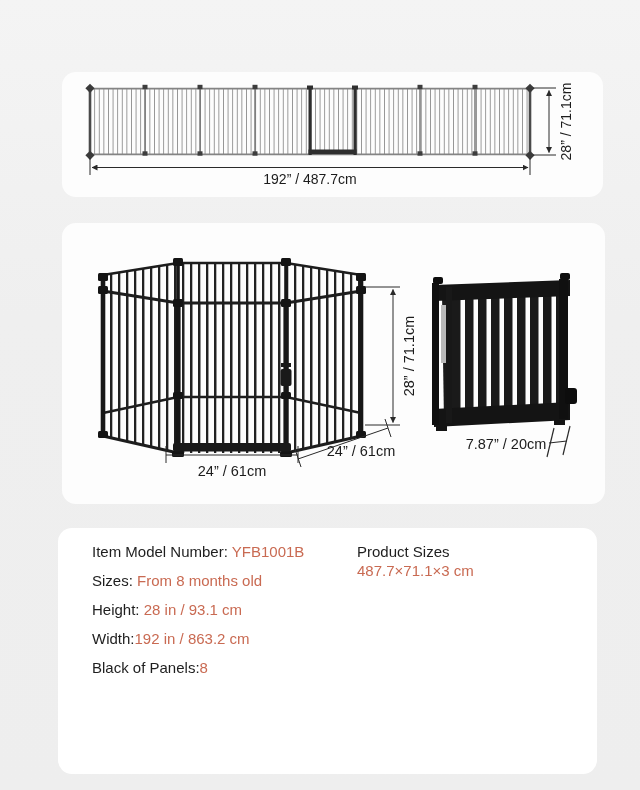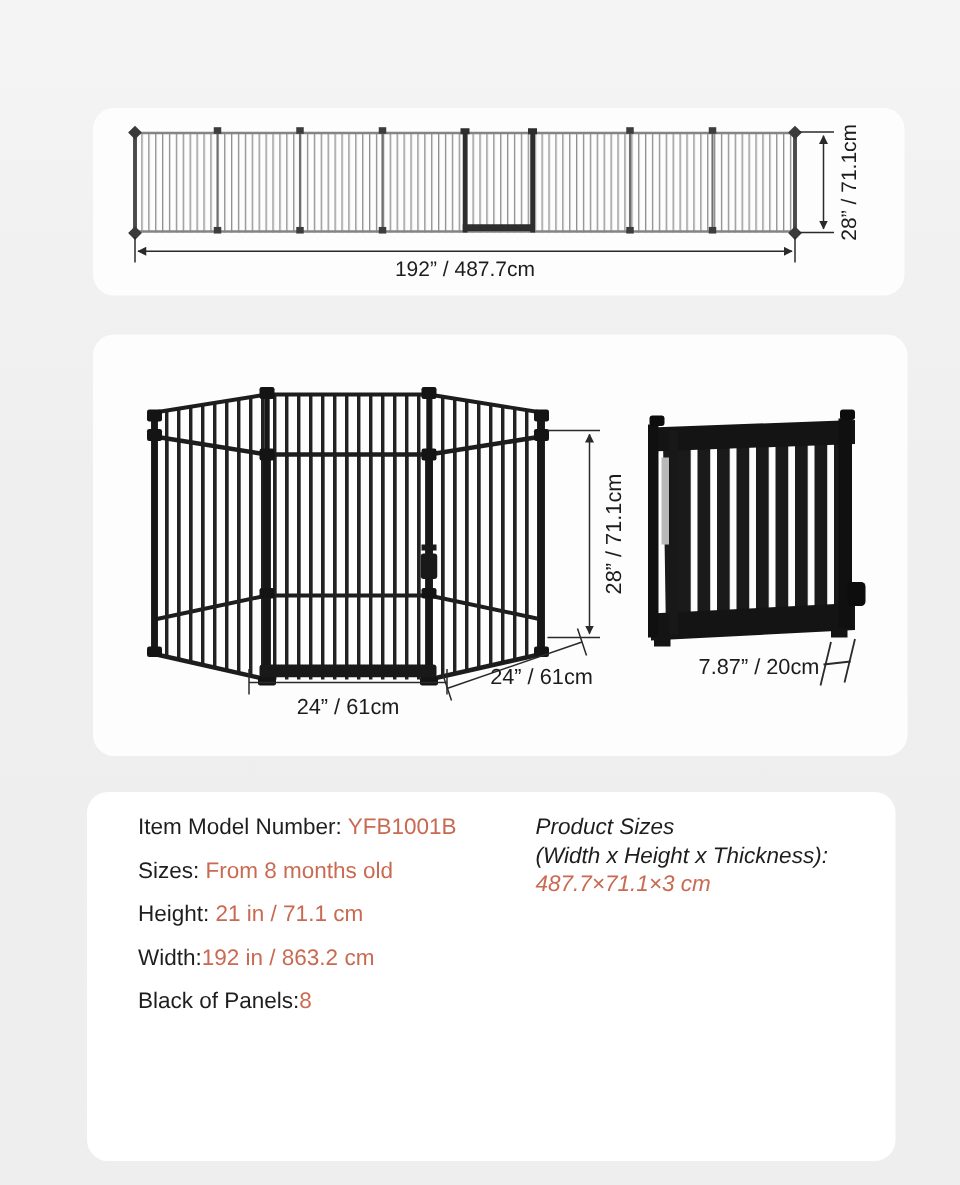--- a/index.html
+++ b/index.html
@@ -10,21 +10,21 @@
   }
   .card{position:absolute;background:#fdfdfd;border-radius:14px;}
   #card-fence{left:62px;top:72px;width:541px;height:125px;}
   #card-pen{left:62px;top:223px;width:543px;height:281px;}
   #card-specs{left:58px;top:528px;width:539px;height:246px;background:#ffffff;}
   .specs-inner{position:absolute;left:34px;top:14px;right:18px;display:flex;}
   .spec-col-left{width:265px;}
   .spec-row{font-size:15px;line-height:20px;margin-bottom:9px;white-space:nowrap;}
   .spec-label{color:#1e1e1e;}
   .spec-value{color:#c96a52;}
-  .spec-col-right{flex:1;font-style:italic;}
+  .spec-col-right{flex:1;}
   .spec-block{margin-bottom:9px;}
   .spec-line{font-size:15px;line-height:19px;}
   svg text{font-family:"Liberation Sans",sans-serif;fill:#1c1c1c;}
 </style>
 </head>
 <body>
 
 <div class="card" id="card-fence">
   <svg width="541" height="125" viewBox="0 0 541 125">
     <defs>
@@ -225,25 +225,24 @@
     </g>
     <text x="444" y="226" text-anchor="middle" font-size="14.5">7.87” / 20cm</text>
   </svg>
 </div>
 
 <div class="card" id="card-specs">
   <div class="specs-inner">
     <div class="spec-col-left">
       <div class="spec-row"><span class="spec-label">Item Model Number: </span><span class="spec-value">YFB1001B</span></div>
       <div class="spec-row"><span class="spec-label">Sizes: </span><span class="spec-value">From 8 months old</span></div>
-      <div class="spec-row"><span class="spec-label">Height: </span><span class="spec-value">21 in / 71.1 cm</span></div>
+      <div class="spec-row"><span class="spec-label">Height: </span><span class="spec-value">28 in / 93.1 cm</span></div>
       <div class="spec-row"><span class="spec-label">Width:</span><span class="spec-value">192 in / 863.2 cm</span></div>
       <div class="spec-row"><span class="spec-label">Black of Panels:</span><span class="spec-value">8</span></div>
     </div>
     <div class="spec-col-right">
       <div class="spec-block">
         <div class="spec-line spec-label">Product Sizes</div>
-        <div class="spec-line spec-label">(Width x Height x Thickness):</div>
         <div class="spec-line spec-value">487.7×71.1×3 cm</div>
       </div>
     </div>
   </div>
 </div>
 
 </body></html>

